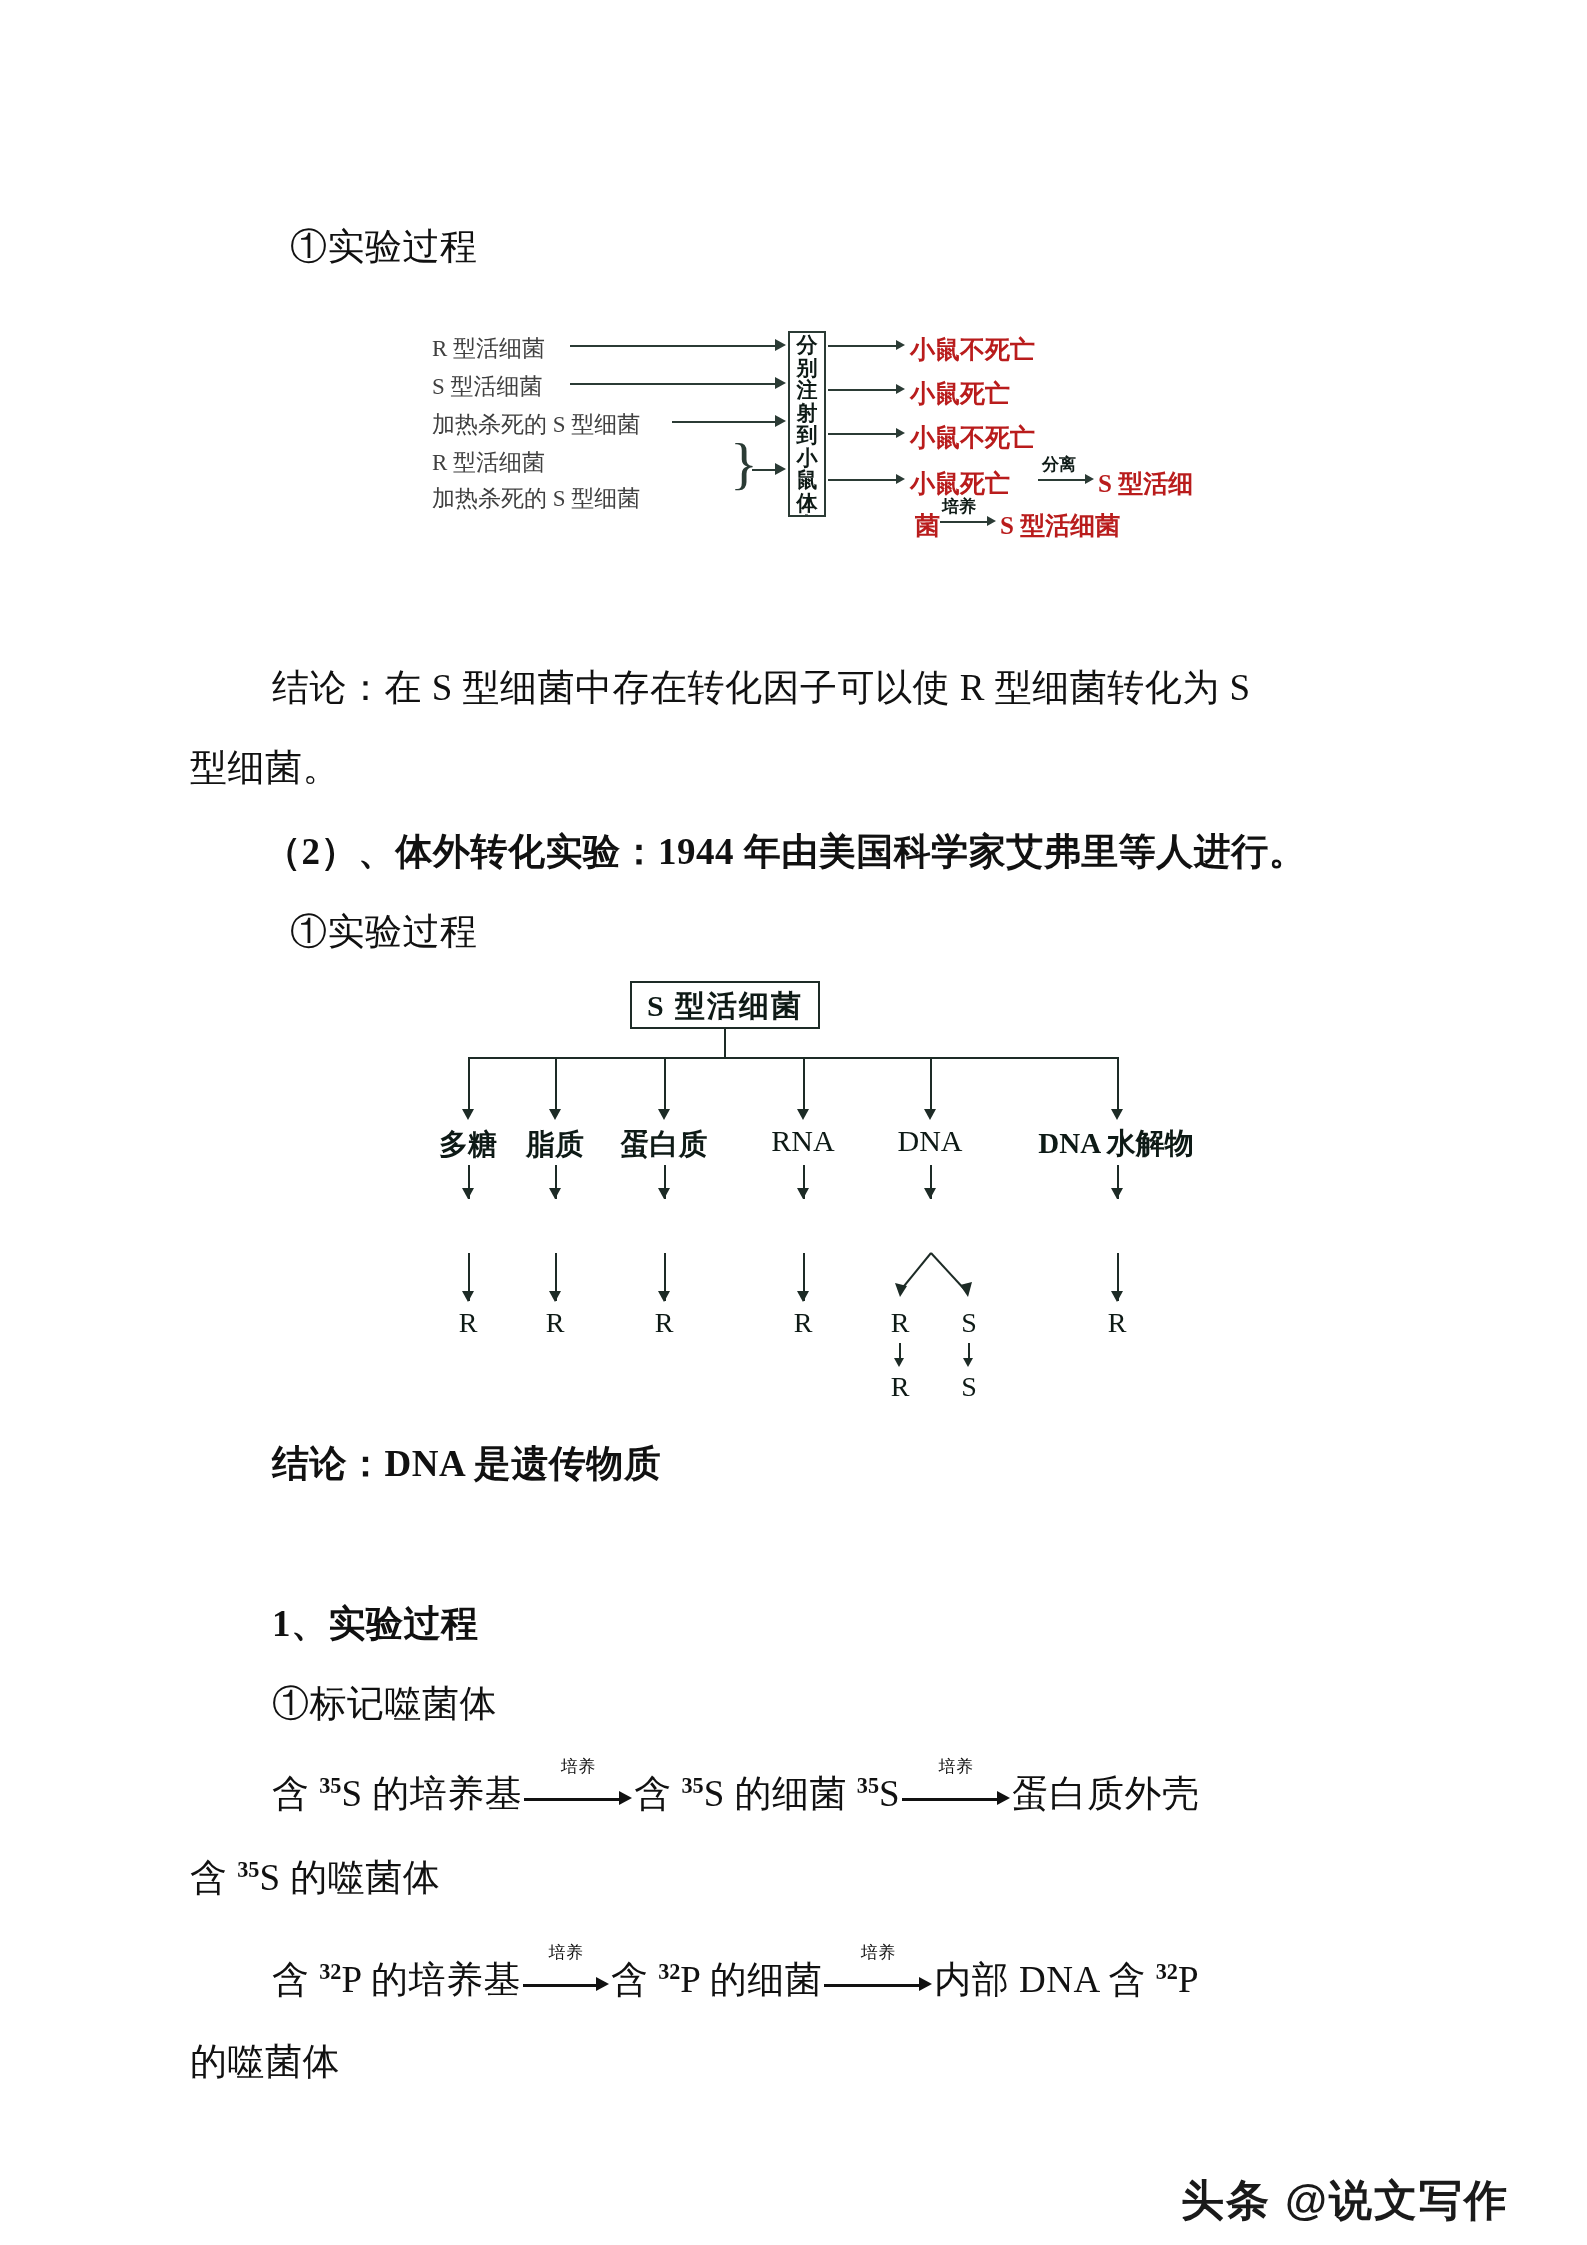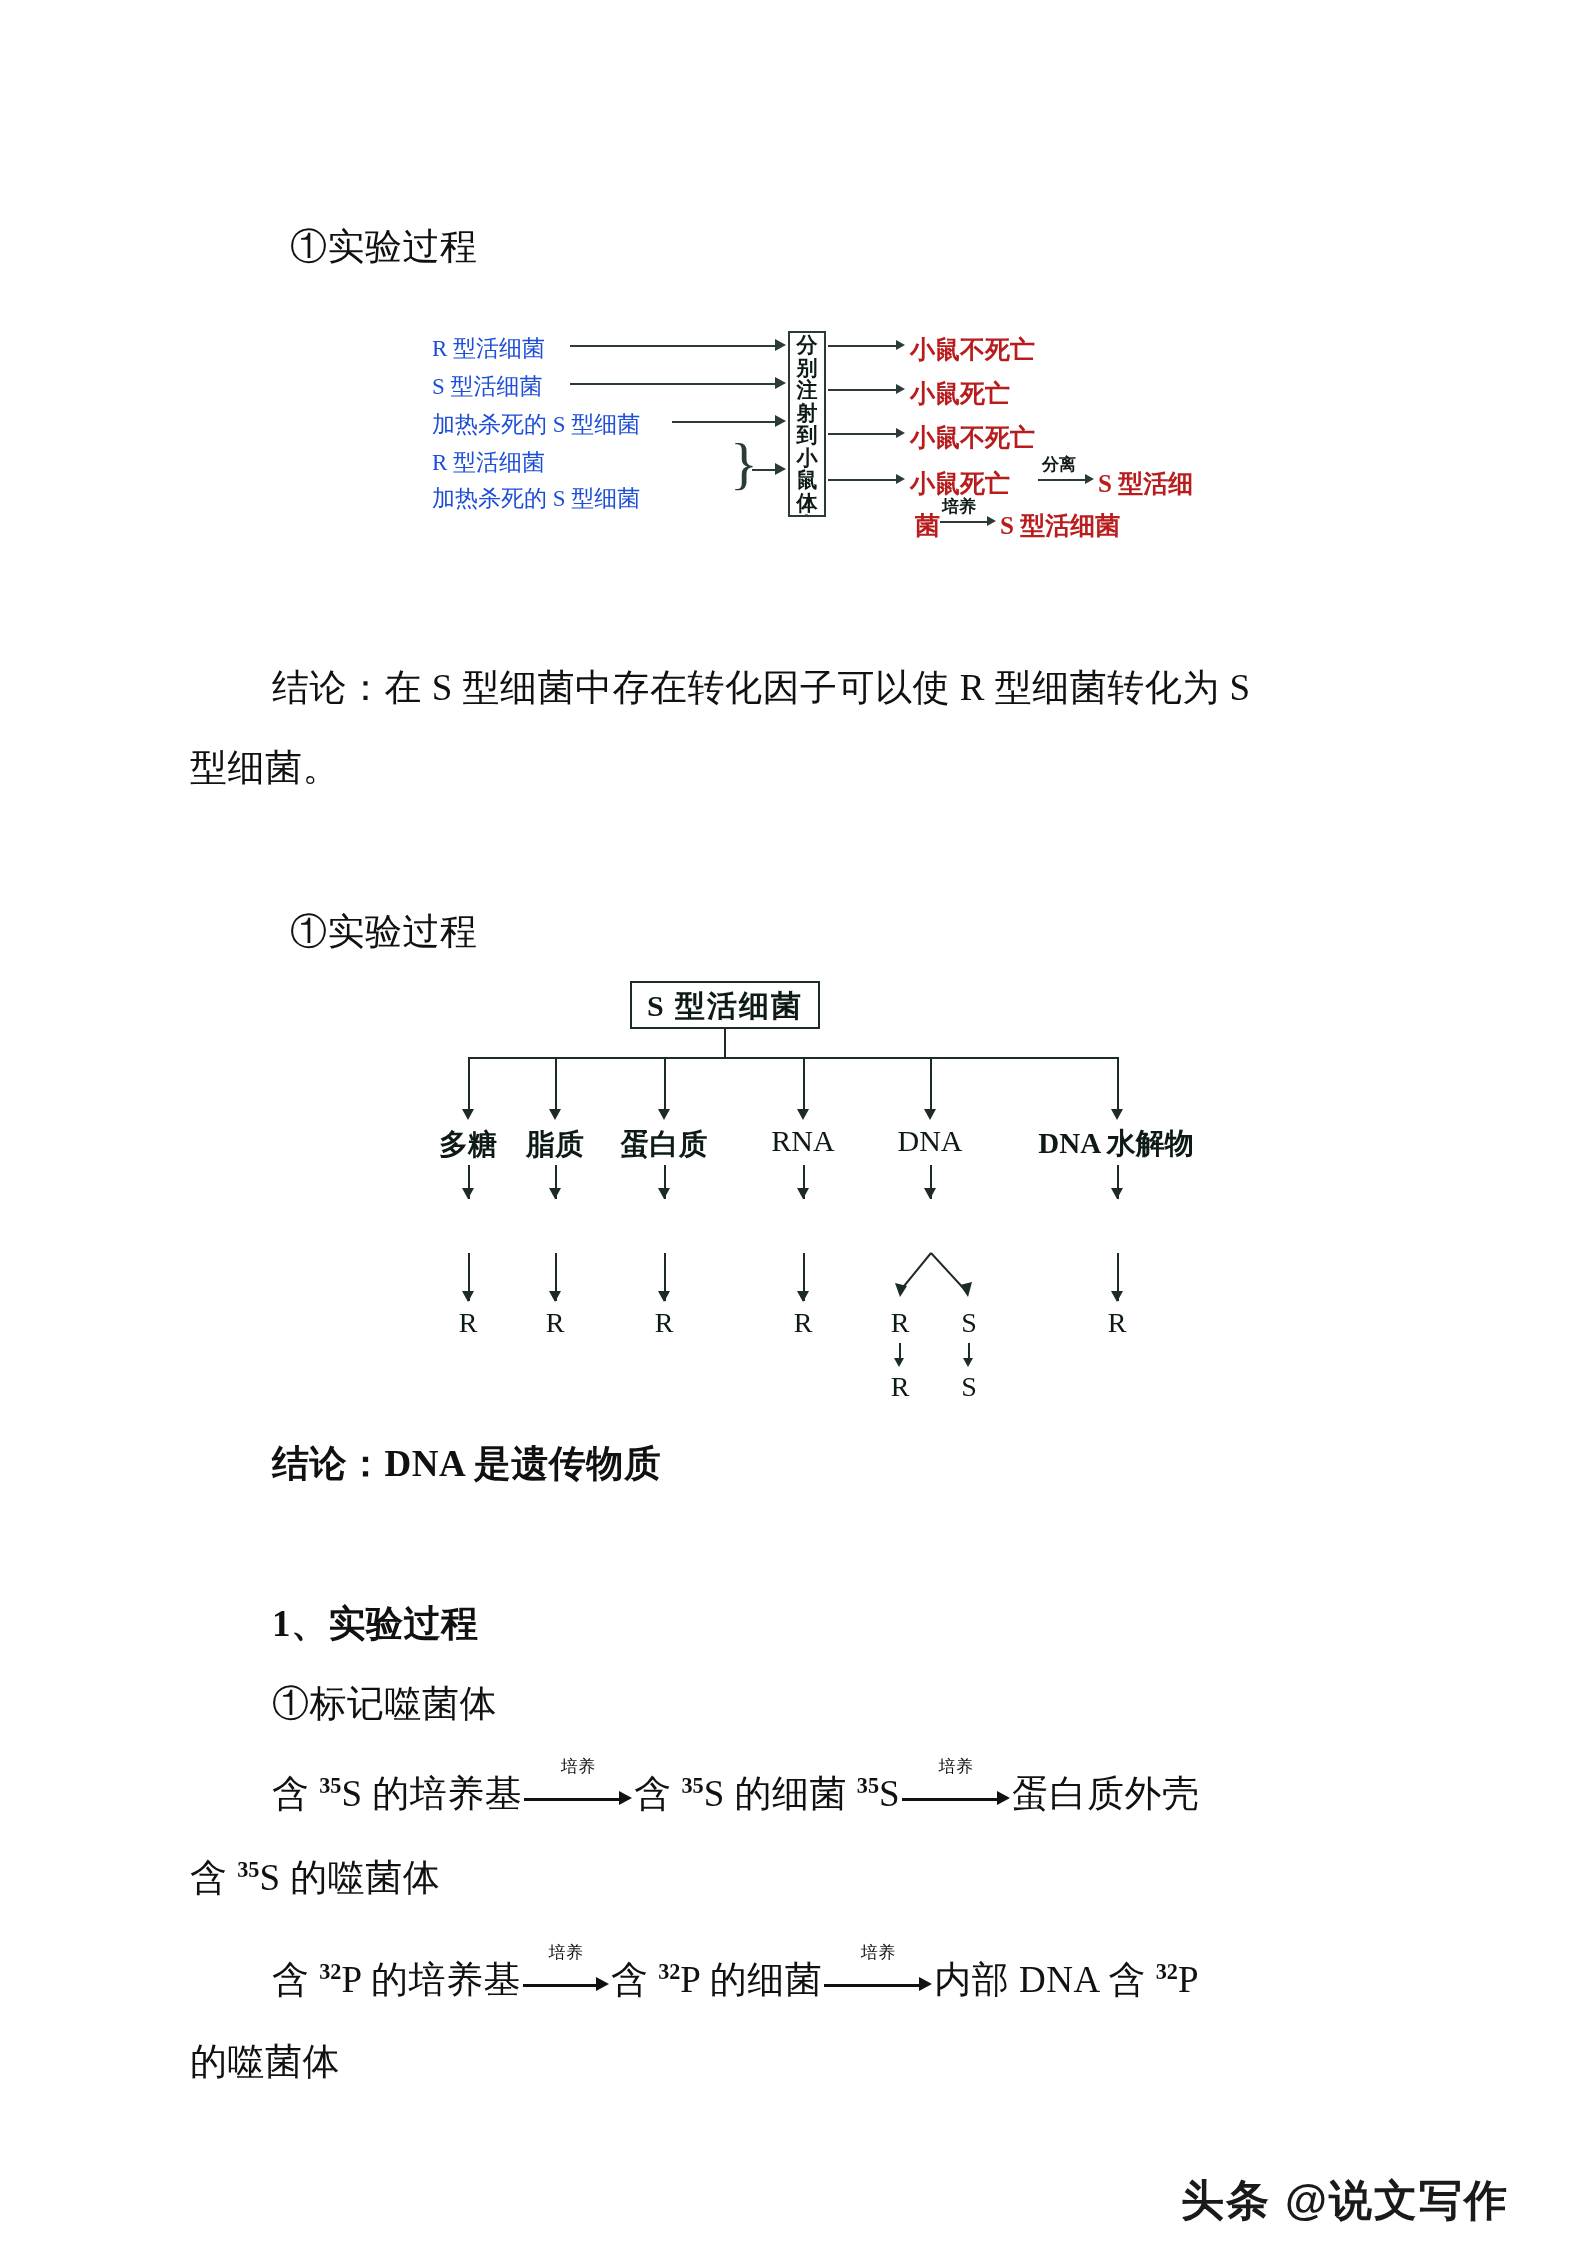--- a/index.html
+++ b/index.html
@@ -82,21 +82,21 @@
     position: absolute;
     left: 430px;
     top: 296px;
     width: 720px;
     height: 190px;
   }
   .d1-label {
     position: absolute;
     font-size: 23px;
     white-space: nowrap;
-    color: #1d4ed8;
+    color: #404040;
     font-family: "Liberation Serif", serif;
   }
   .d1-out {
     position: absolute;
     font-size: 25px;
     white-space: nowrap;
     font-weight: bold;
     color: #b91c1c;
   }
   .d1-sub {
@@ -288,20 +288,21 @@
     <div class="d1-out" style="left:485px; top:180px;">菌</div>
     <div class="d1-sub" style="left:512px; top:166px;">培养</div>
     <div class="hline" style="left:510px; top:192px; width:50px;"></div>
     <div class="ahead sm" style="left:557px; top:187px;"></div>
     <div class="d1-out" style="left:570px; top:180px;">S 型活细菌</div>
   </div>
 
   <div class="para" style="left:272px; top:636px;">结论：在 S 型细菌中存在转化因子可以使 R 型细菌转化为 S</div>
   <div class="para" style="left:190px; top:716px;">型细菌。</div>
 
+  <div class="para bold" style="left:264px; top:800px;">（2）、体外转化实验：1944 年由美国科学家艾弗里等人进行。</div>
 
   <div class="para" style="left:290px; top:880px;">①实验过程</div>
 
   <div id="diagram2">
 
     <div class="box2" id="sbox">S 型活细菌</div>
 
     <div class="vline" style="left:304px; top:48px; height:28px;"></div>
 
     <div class="hline" style="left:48px; top:76px; width:650px; background:#1d2b26;"></div>

